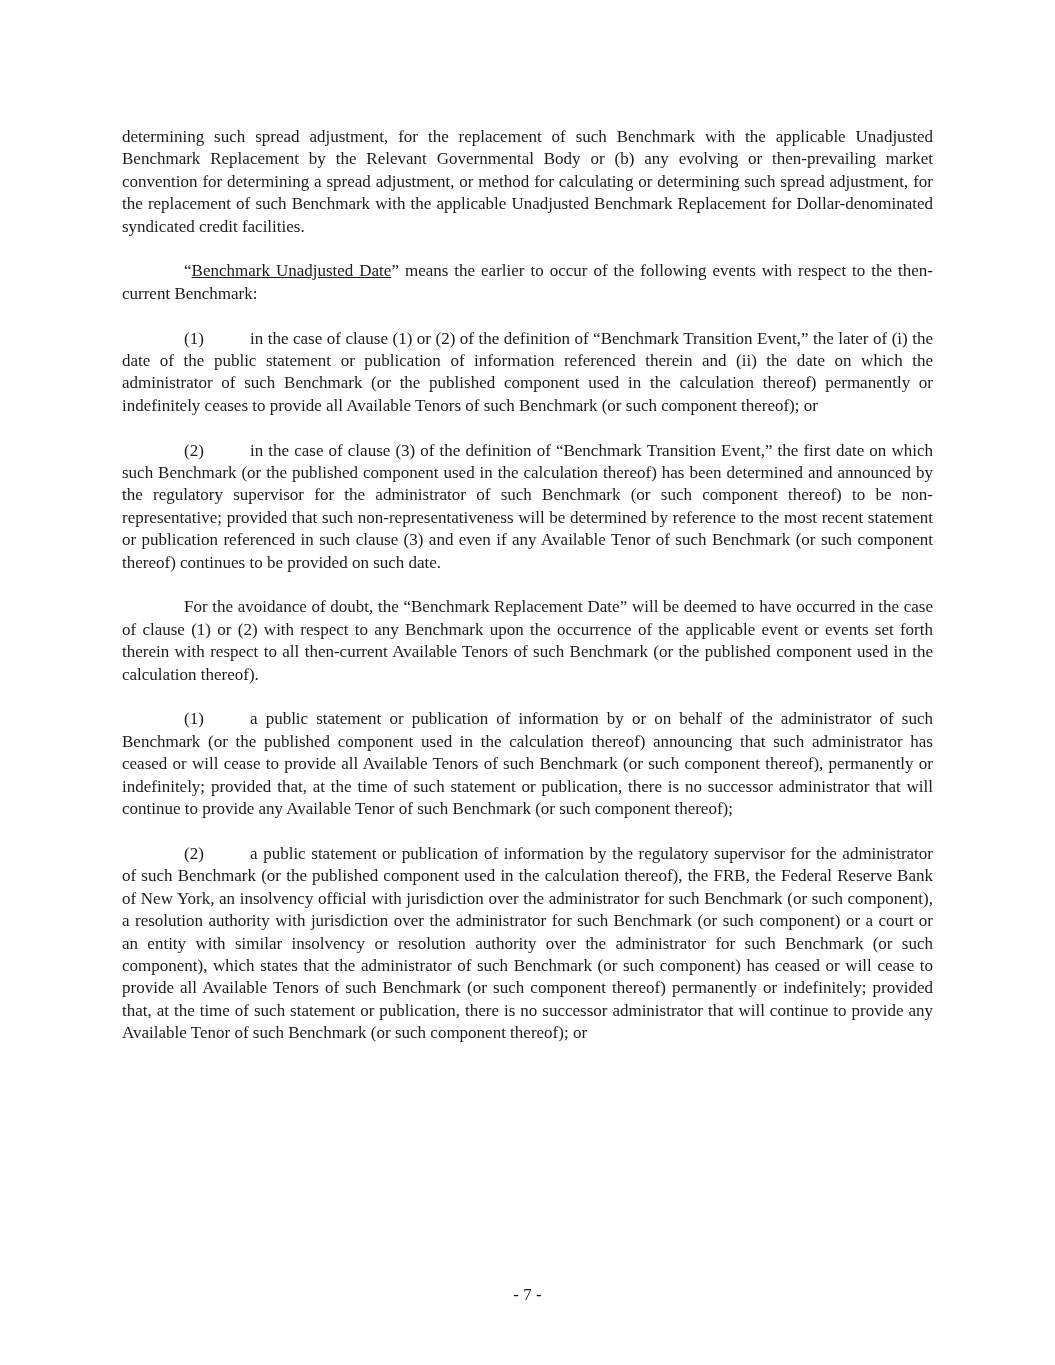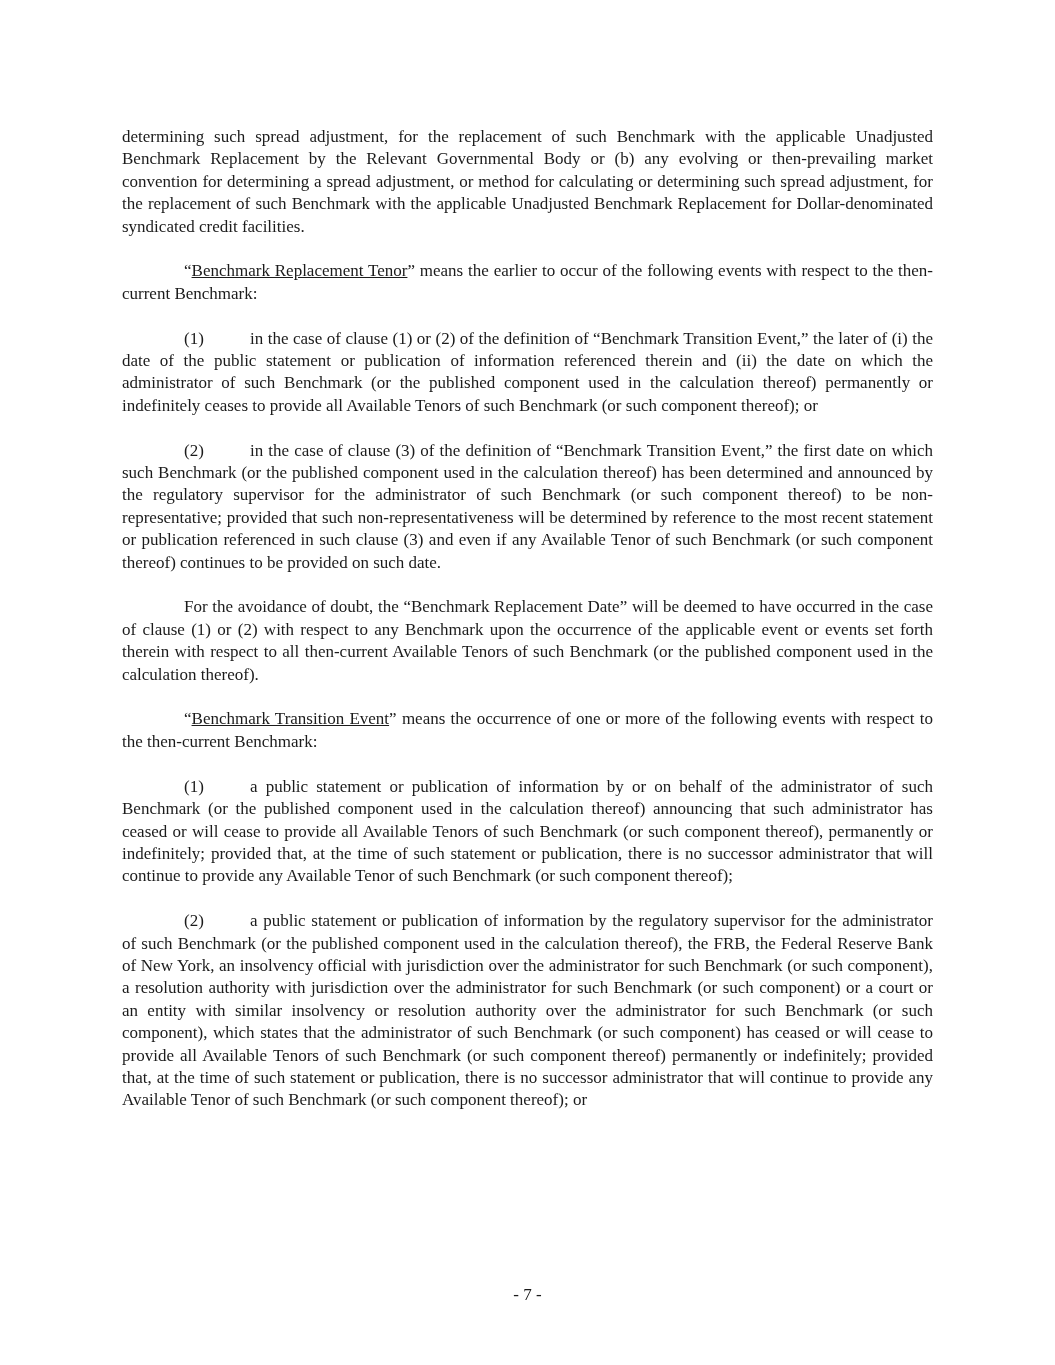--- a/index.html
+++ b/index.html
@@ -52,29 +52,28 @@
   }
 </style>
 </head>
 <body>
 
 <div class="page">
   <div class="text-block">
 
     <p class="para first"><span>determining such spread adjustment, for the replacement of such Benchmark with the applicable Unadjusted Benchmark Replacement by the Relevant Governmental Body or (b) any evolving or then-prevailing market convention for determining a spread adjustment, or method for calculating or determining such spread adjustment, for the replacement of such Benchmark with the applicable Unadjusted Benchmark Replacement for Dollar-denominated syndicated credit facilities.</span></p>
 
-    <p class="para"><span>“</span><span class="defined-term">Benchmark Replacement Tenor</span><span>” means the earlier to occur of the following events with respect to the then-current Benchmark:</span></p>
+    <p class="para"><span>“</span><span class="defined-term">Benchmark Unadjusted Date</span><span>” means the earlier to occur of the following events with respect to the then-current Benchmark:</span></p>
 
     <p class="para"><span class="clause-num">(1)</span><span>in the case of clause (1) or (2) of the definition of “Benchmark Transition Event,” the later of (i) the date of the public statement or publication of information referenced therein and (ii) the date on which the administrator of such Benchmark (or the published component used in the calculation thereof) permanently or indefinitely ceases to provide all Available Tenors of such Benchmark (or such component thereof); or</span></p>
 
     <p class="para"><span class="clause-num">(2)</span><span>in the case of clause (3) of the definition of “Benchmark Transition Event,” the first date on which such Benchmark (or the published component used in the calculation thereof) has been determined and announced by the regulatory supervisor for the administrator of such Benchmark (or such component thereof) to be non-representative; provided that such non-representativeness will be determined by reference to the most recent statement or publication referenced in such clause (3) and even if any Available Tenor of such Benchmark (or such component thereof) continues to be provided on such date.</span></p>
 
     <p class="para"><span>For the avoidance of doubt, the “Benchmark Replacement Date” will be deemed to have occurred in the case of clause (1) or (2) with respect to any Benchmark upon the occurrence of the applicable event or events set forth therein with respect to all then-current Available Tenors of such Benchmark (or the published component used in the calculation thereof).</span></p>
 
-    <p class="para"><span>“</span><span class="defined-term">Benchmark Transition Event</span><span>” means the occurrence of one or more of the following events with respect to the then-current Benchmark:</span></p>
 
     <p class="para"><span class="clause-num">(1)</span><span>a public statement or publication of information by or on behalf of the administrator of such Benchmark (or the published component used in the calculation thereof) announcing that such administrator has ceased or will cease to provide all Available Tenors of such Benchmark (or such component thereof), permanently or indefinitely; provided that, at the time of such statement or publication, there is no successor administrator that will continue to provide any Available Tenor of such Benchmark (or such component thereof);</span></p>
 
     <p class="para"><span class="clause-num">(2)</span><span>a public statement or publication of information by the regulatory supervisor for the administrator of such Benchmark (or the published component used in the calculation thereof), the FRB, the Federal Reserve Bank of New York, an insolvency official with jurisdiction over the administrator for such Benchmark (or such component), a resolution authority with jurisdiction over the administrator for such Benchmark (or such component) or a court or an entity with similar insolvency or resolution authority over the administrator for such Benchmark (or such component), which states that the administrator of such Benchmark (or such component) has ceased or will cease to provide all Available Tenors of such Benchmark (or such component thereof) permanently or indefinitely; provided that, at the time of such statement or publication, there is no successor administrator that will continue to provide any Available Tenor of such Benchmark (or such component thereof); or</span></p>
 
 
   </div>
 
   <div class="page-number">- 7 -</div>
 </div>

